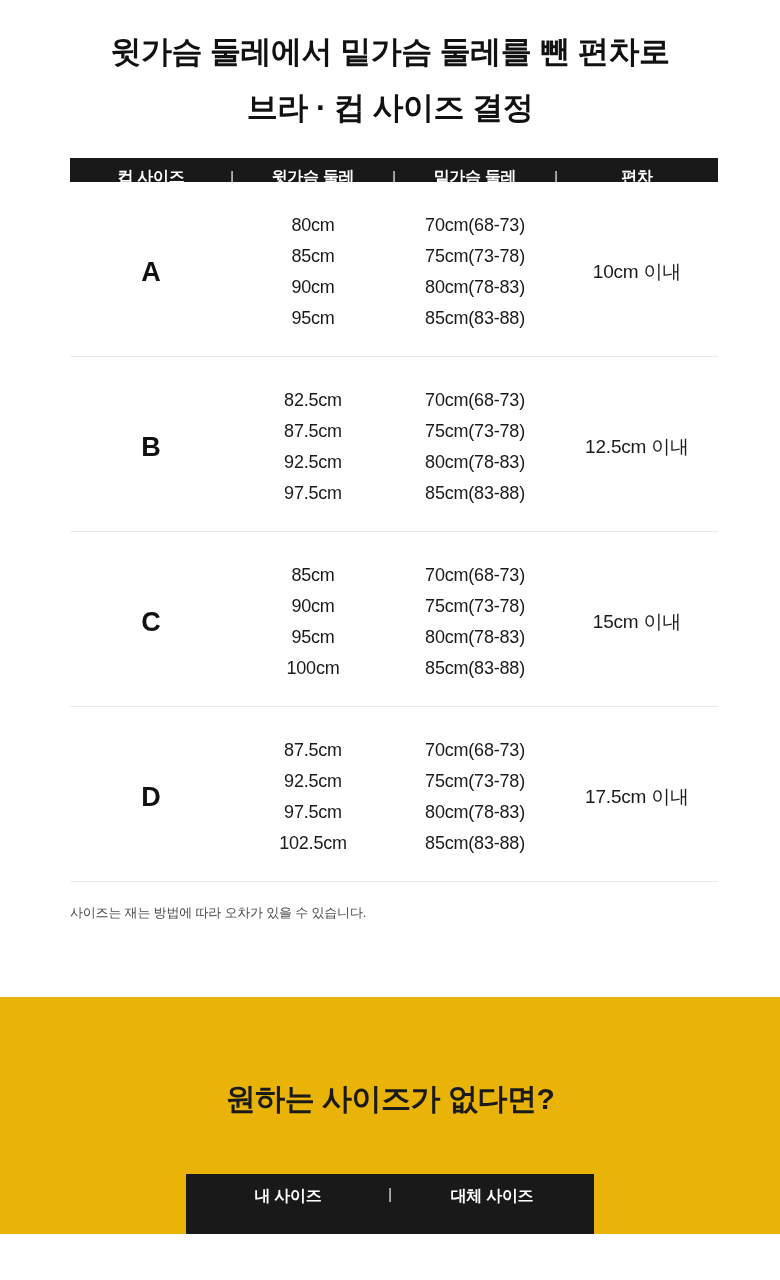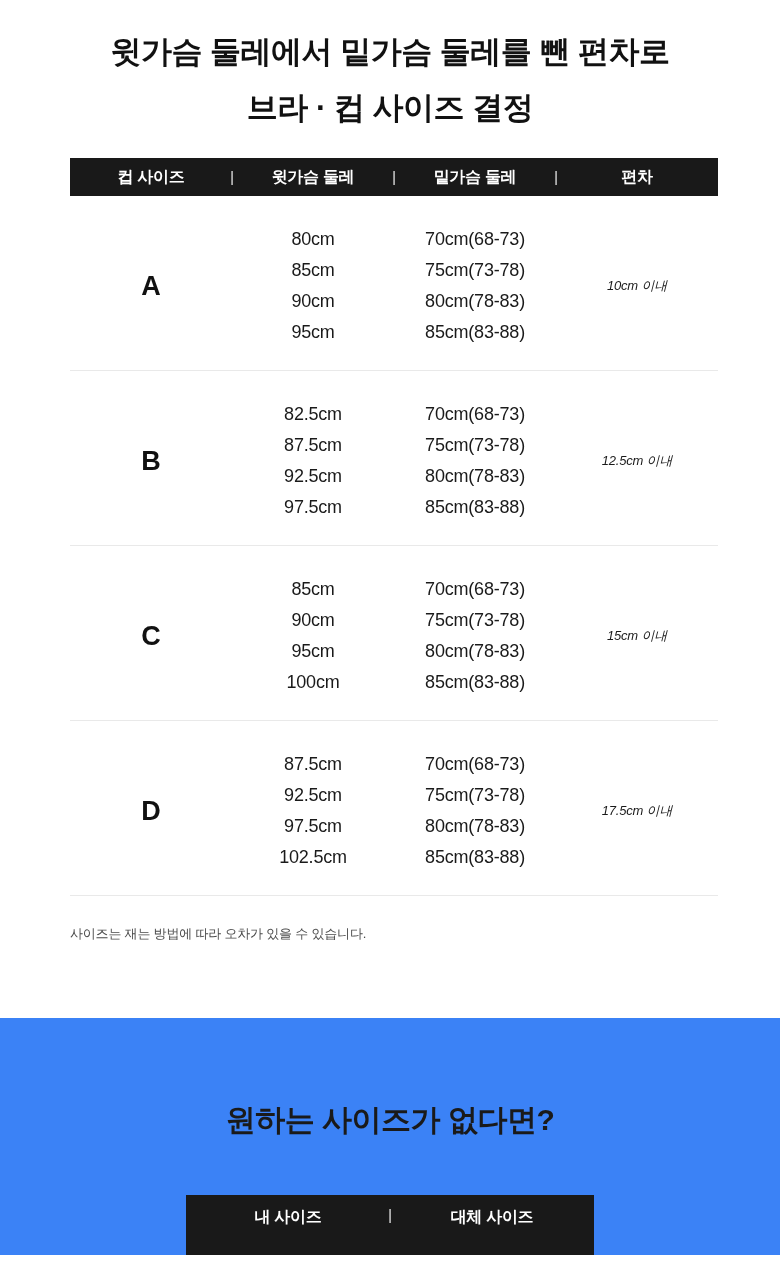--- a/index.html
+++ b/index.html
@@ -22,21 +22,21 @@
     letter-spacing: -0.5px;
     color: #111111;
   }
   
   .size-table {
     width: 648px;
     margin: 22px 0 0 70px;
   }
   .table-header {
     position: relative;
-    height: 38px;
+    height: 24px;
     background: #191919;
     color: #ffffff;
   }
   .table-header .hcell {
     display: inline-block;
     width: 25%;
     text-align: center;
     font-size: 16px;
     font-weight: 700;
     line-height: 38px;
@@ -74,40 +74,39 @@
   .measure-line {
     font-size: 18px;
     line-height: 31px;
     color: #1a1a1a;
     letter-spacing: -0.2px;
   }
   .deviation-cell {
     display: flex;
     align-items: center;
     justify-content: center;
-    font-size: 13px;
+    font-size: 19px;
     color: #1a1a1a;
     letter-spacing: -0.2px;
-    font-style: italic;
   }
   
   .notes {
-    margin: 26px 0 0 70px;
+    margin: 19px 0 0 70px;
   }
   .note-line {
     font-size: 13px;
     line-height: 23px;
     color: #4a4a4a;
     letter-spacing: -0.2px;
   }
   
   .sub-size-section {
     margin-top: 73px;
     height: 237px;
-    background: #3b82f6;
+    background: #eab308;
     text-align: center;
   }
   .sub-heading {
     padding-top: 84px;
     font-size: 30px;
     font-weight: 600;
     line-height: 36px;
     letter-spacing: -0.5px;
     color: #1a1a1a;
   }

